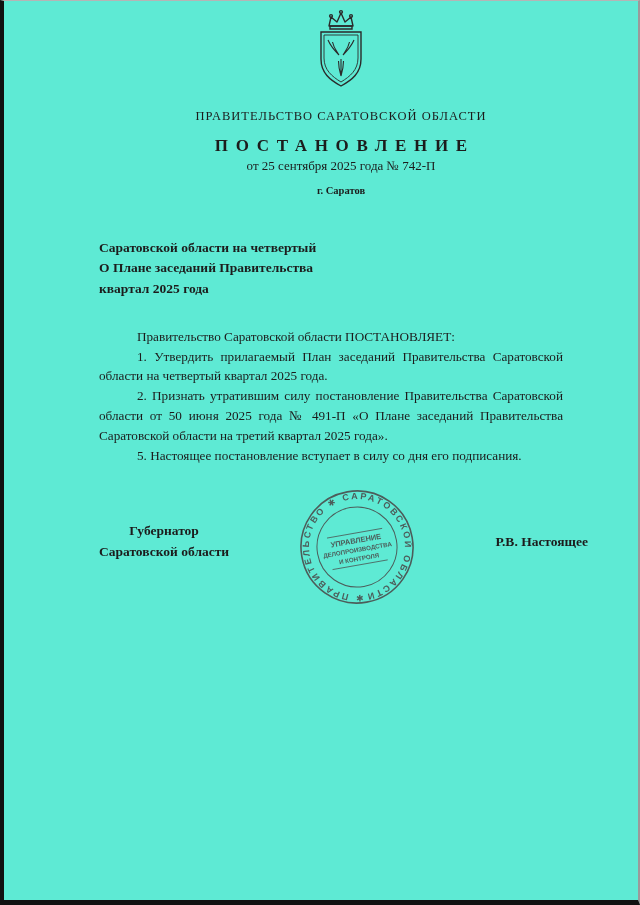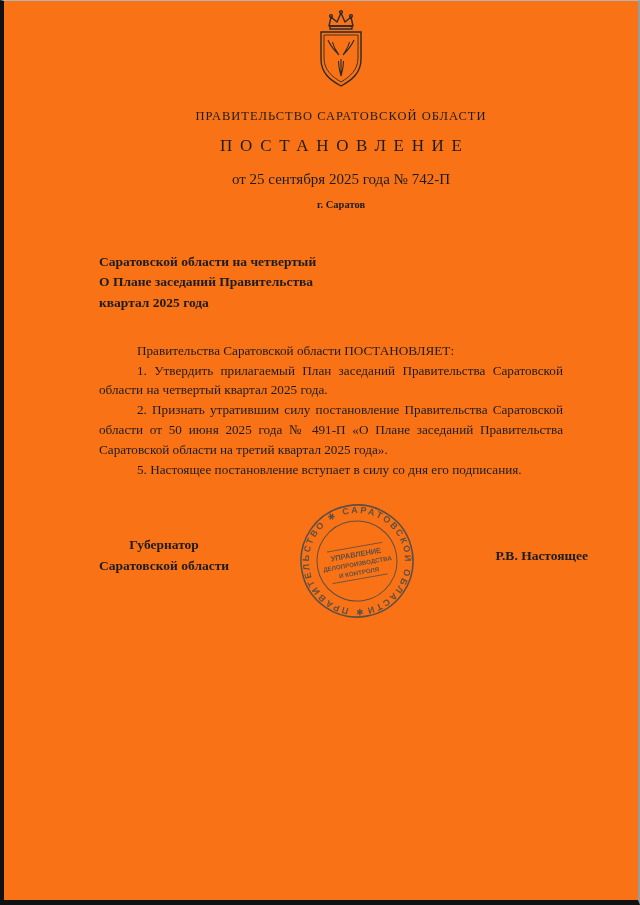--- a/index.html
+++ b/index.html
@@ -5,21 +5,21 @@
   html, body {
     margin: 0;
     padding: 0;
     background: #e8e8e8;
   }
   .page {
     position: relative;
     width: 640px;
     height: 905px;
     margin: 0 auto;
-    background: #f97316;
+    background: #5eead4;
     box-sizing: border-box;
     border-top: 1px solid #b5b5b5;
     border-right: 2px solid #9a9a9a;
     border-left: 4px solid #111;
     border-bottom: 5px solid #111;
     font-family: "Liberation Serif", "DejaVu Serif", serif;
     color: #1c1c1c;
     overflow: hidden;
   }
   .header {
@@ -32,28 +32,28 @@
   }
   .org-name {
     margin-top: 16px;
     font-size: 12.5px;
     letter-spacing: 1px;
     white-space: nowrap;
   }
   .doc-type {
     margin-top: 12px;
     font-size: 17px;
-    font-weight: normal;
+    font-weight: bold;
     letter-spacing: 0.45em;
     text-indent: 0.45em; 
     white-space: nowrap;
   }
   .date-line {
-    margin-top: 15px;
-    font-size: 15px;
+    margin-top: 2px;
+    font-size: 13px;
   }
   .city {
     margin-top: 11px;
     font-size: 10.5px;
     font-weight: bold;
   }
   .doc-title {
     margin: 42px 75px 0 95px;
     font-size: 13.5px;
     font-weight: bold;
@@ -128,21 +128,21 @@
     <div class="city">г. Саратов</div>
   </div>
 
   <div class="doc-title">
     <div>Саратовской области на четвертый</div>
     <div>О Плане заседаний Правительства</div>
     <div>квартал 2025 года</div>
   </div>
 
   <div class="body-text">
-    <p>Правительства Саратовской области ПОСТАНОВЛЯЕТ:</p>
+    <p>Правительство Саратовской области ПОСТАНОВЛЯЕТ:</p>
     <p>1. Утвердить прилагаемый План заседаний Правительства Саратовской области на четвертый квартал 2025 года.</p>
     <p>2. Признать утратившим силу постановление Правительства Саратовской области от 50 июня 2025 года № 491-П «О Плане заседаний Правительства Саратовской области на третий квартал 2025 года».</p>
     <p>5. Настоящее постановление вступает в силу со дня его подписания.</p>
   </div>
 
   <div class="signature-row">
     <div class="sig-position">
       <div>Губернатор</div>
       <div>Саратовской области</div>
     </div>

